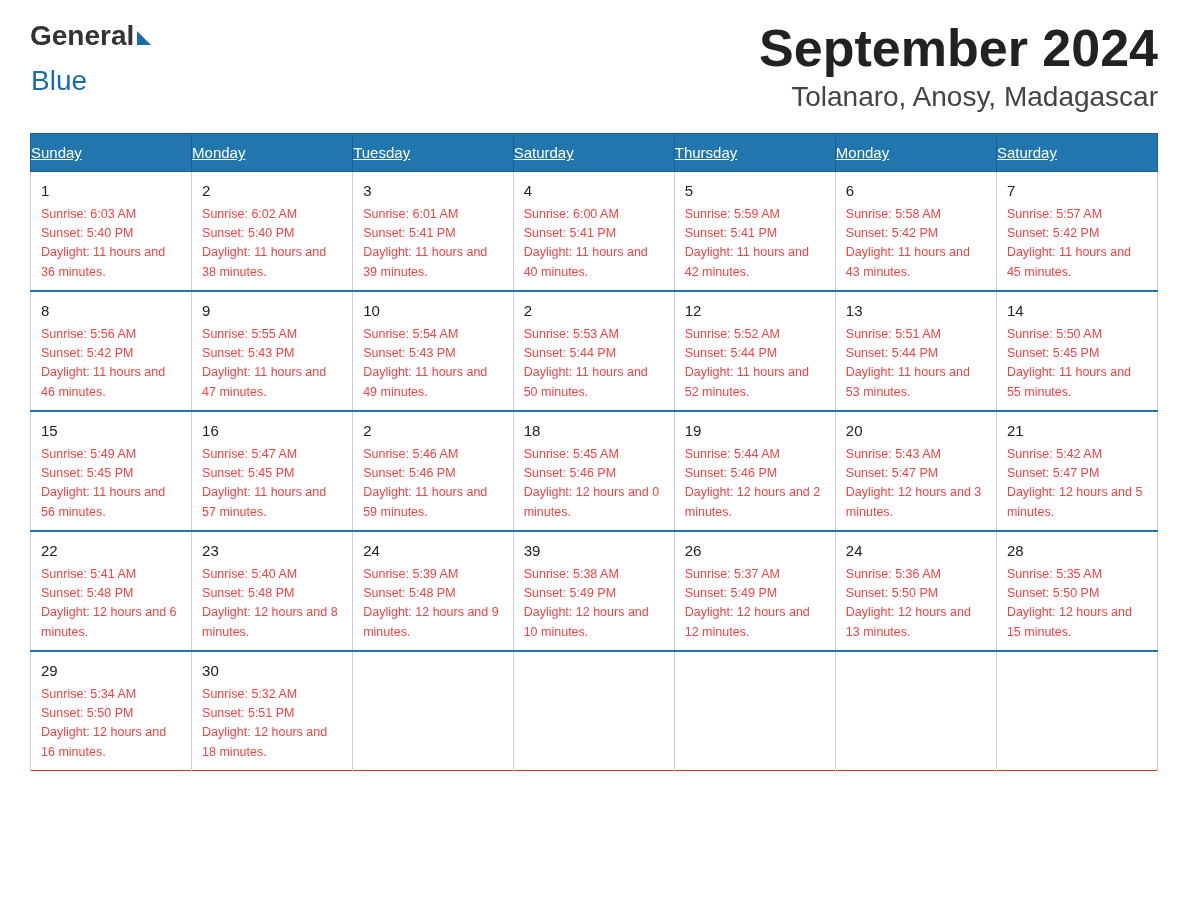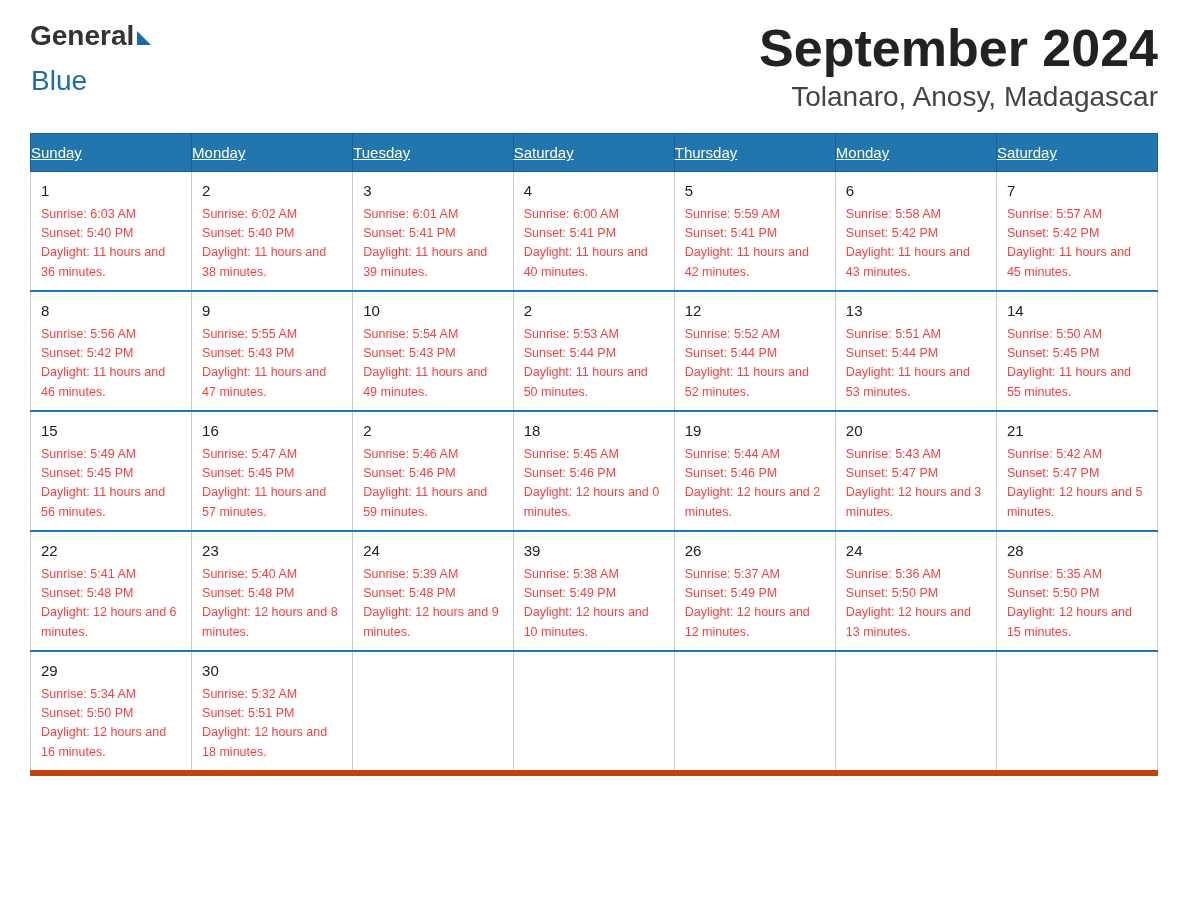--- a/index.html
+++ b/index.html
@@ -96,21 +96,21 @@
       font-weight: normal;
       display: block;
       margin-bottom: 2px;
     }
     .day-info {
       font-size: 12.5px;
       color: #ef4444;
       line-height: 1.55;
     }
     tbody tr:last-child {
-      border-bottom: 6px solid #c2410c;
+      border-bottom: 1px solid #c2410c;
     }
   </style>
 </head>
 <body>
 
 <div class="header">
   <div class="logo">
     <div class="logo-general">
       <span>General</span>
       <div class="arrow"></div>

